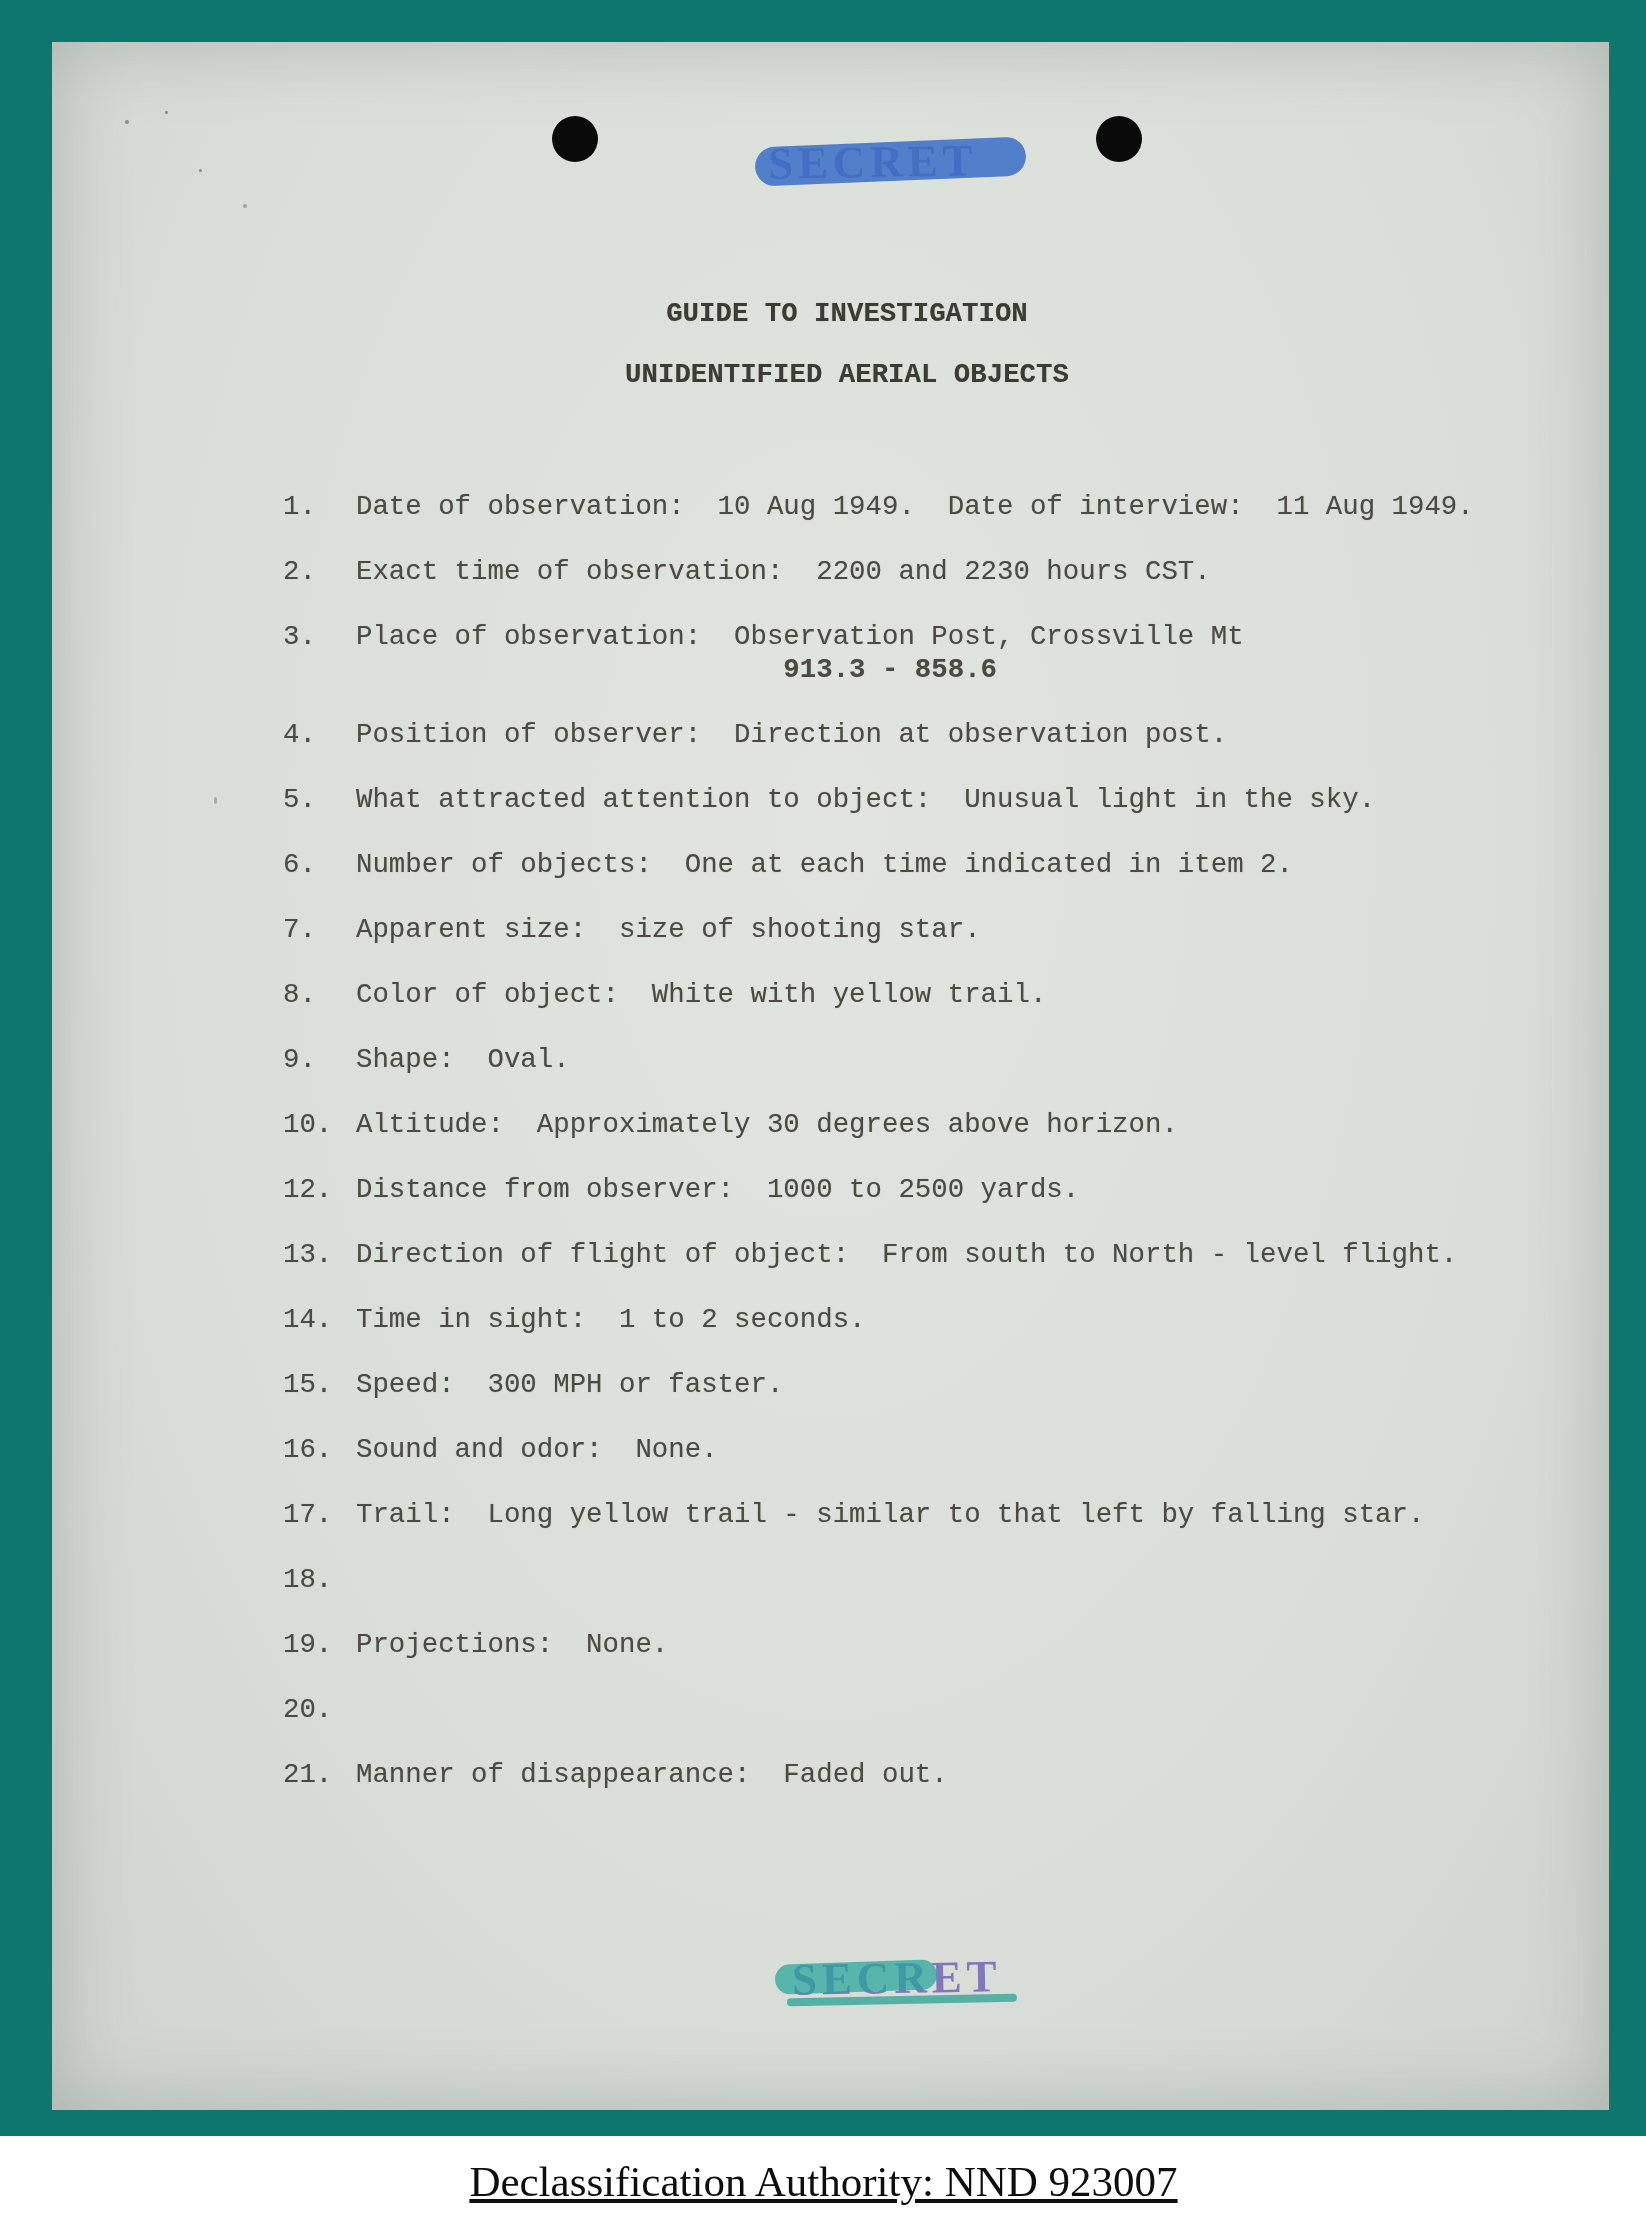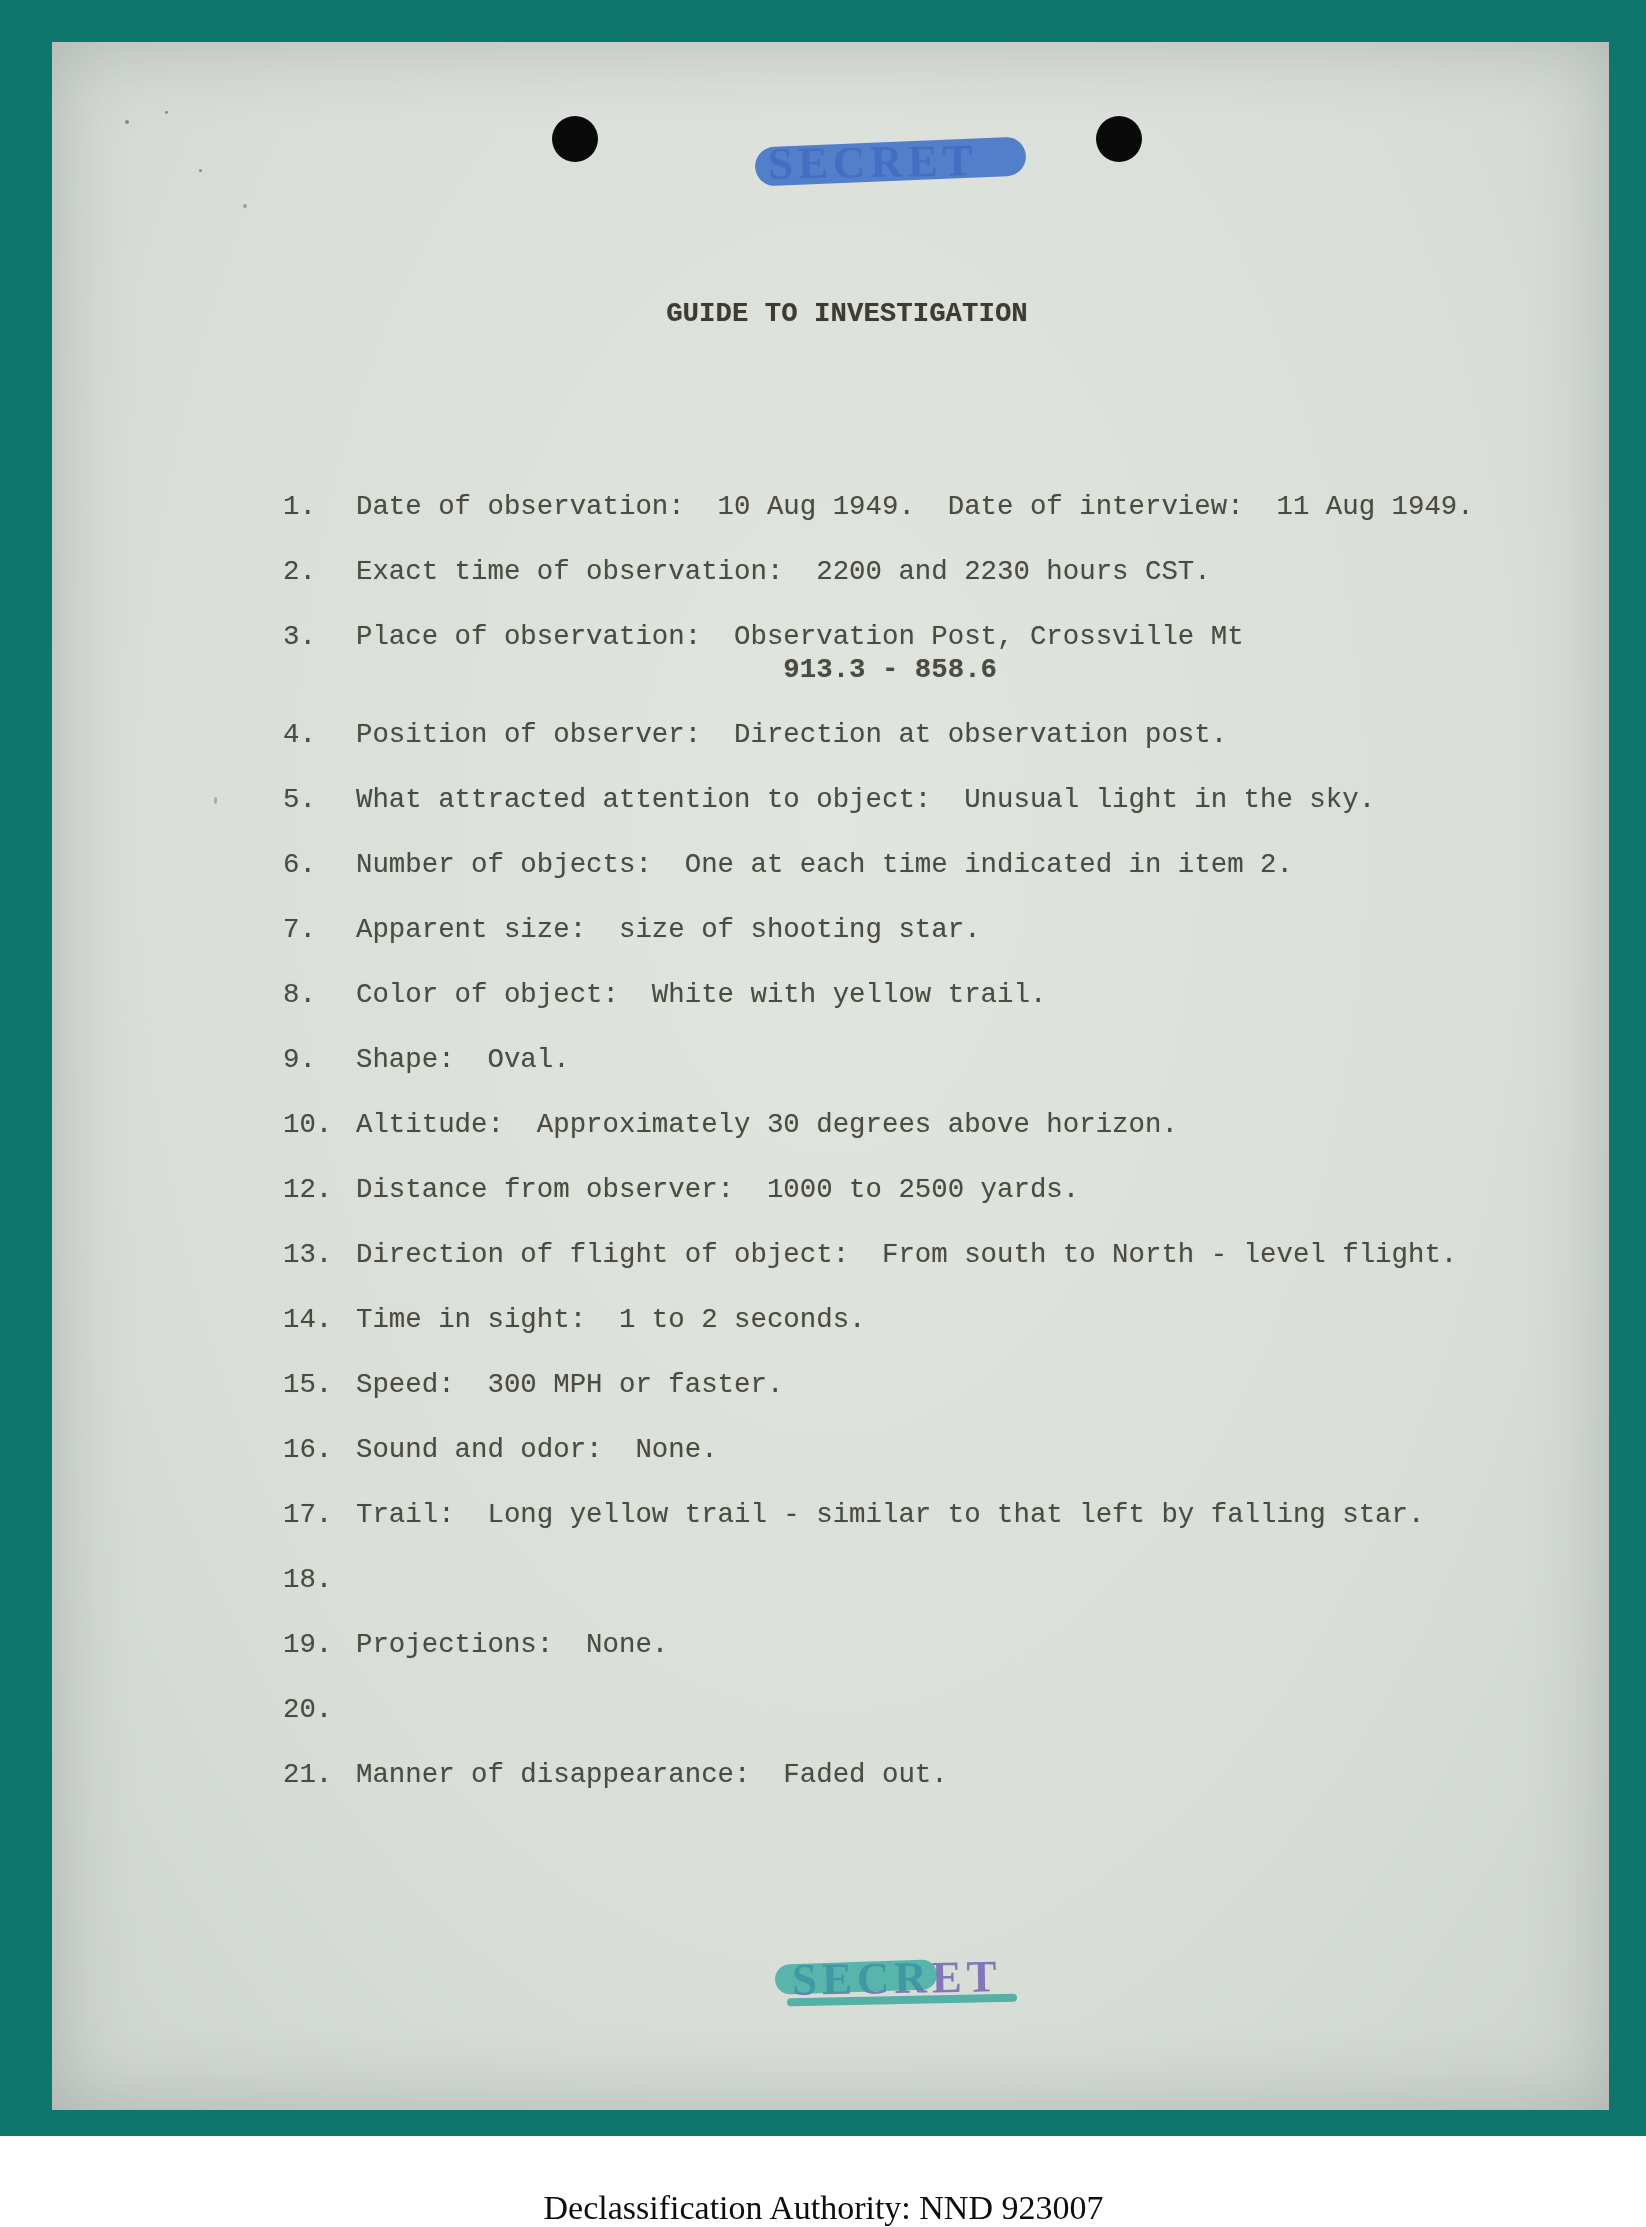--- a/index.html
+++ b/index.html
@@ -85,23 +85,23 @@
   }
   .item .num{flex:none;width:73px;}
   .item .txt{display:flex;flex-direction:column;white-space:pre-wrap;}
   .item .line2{padding-left:26ch;font-weight:bold;}
 
   
   .footer{
     position:absolute;left:0;bottom:0;
     width:100%;height:91px;
     background:#ffffff;
-    display:flex;align-items:flex-end;justify-content:center;
+    display:flex;align-items:center;justify-content:center;
     font-family:"Liberation Serif","DejaVu Serif",serif;
-    font-size:34px;color:#0e0e0e;
+    font-size:43px;color:#0e0e0e;text-decoration:underline;
   }
 </style>
 </head>
 <body>
 
 <div class="scan">
   <div class="paper">
 
     <div class="punch punch-left"></div>
     <div class="punch punch-right"></div>
@@ -112,20 +112,21 @@
     <div class="speck sp4"></div>
     <div class="speck sp5"></div>
 
     <div class="stamp stamp-top">
       <span class="stamp-text">SECRET</span>
       <span class="marker-blue"></span>
     </div>
 
     <div class="titles">
       <div>GUIDE TO INVESTIGATION</div>
+      <div>UNIDENTIFIED AERIAL OBJECTS</div>
     </div>
 
     <div class="items">
 
         <div class="item">
           <span class="num">1.</span>
           <span class="txt">
             <span class="line">Date of observation:  10 Aug 1949.  Date of interview:  11 Aug 1949.</span>
             
           </span>

